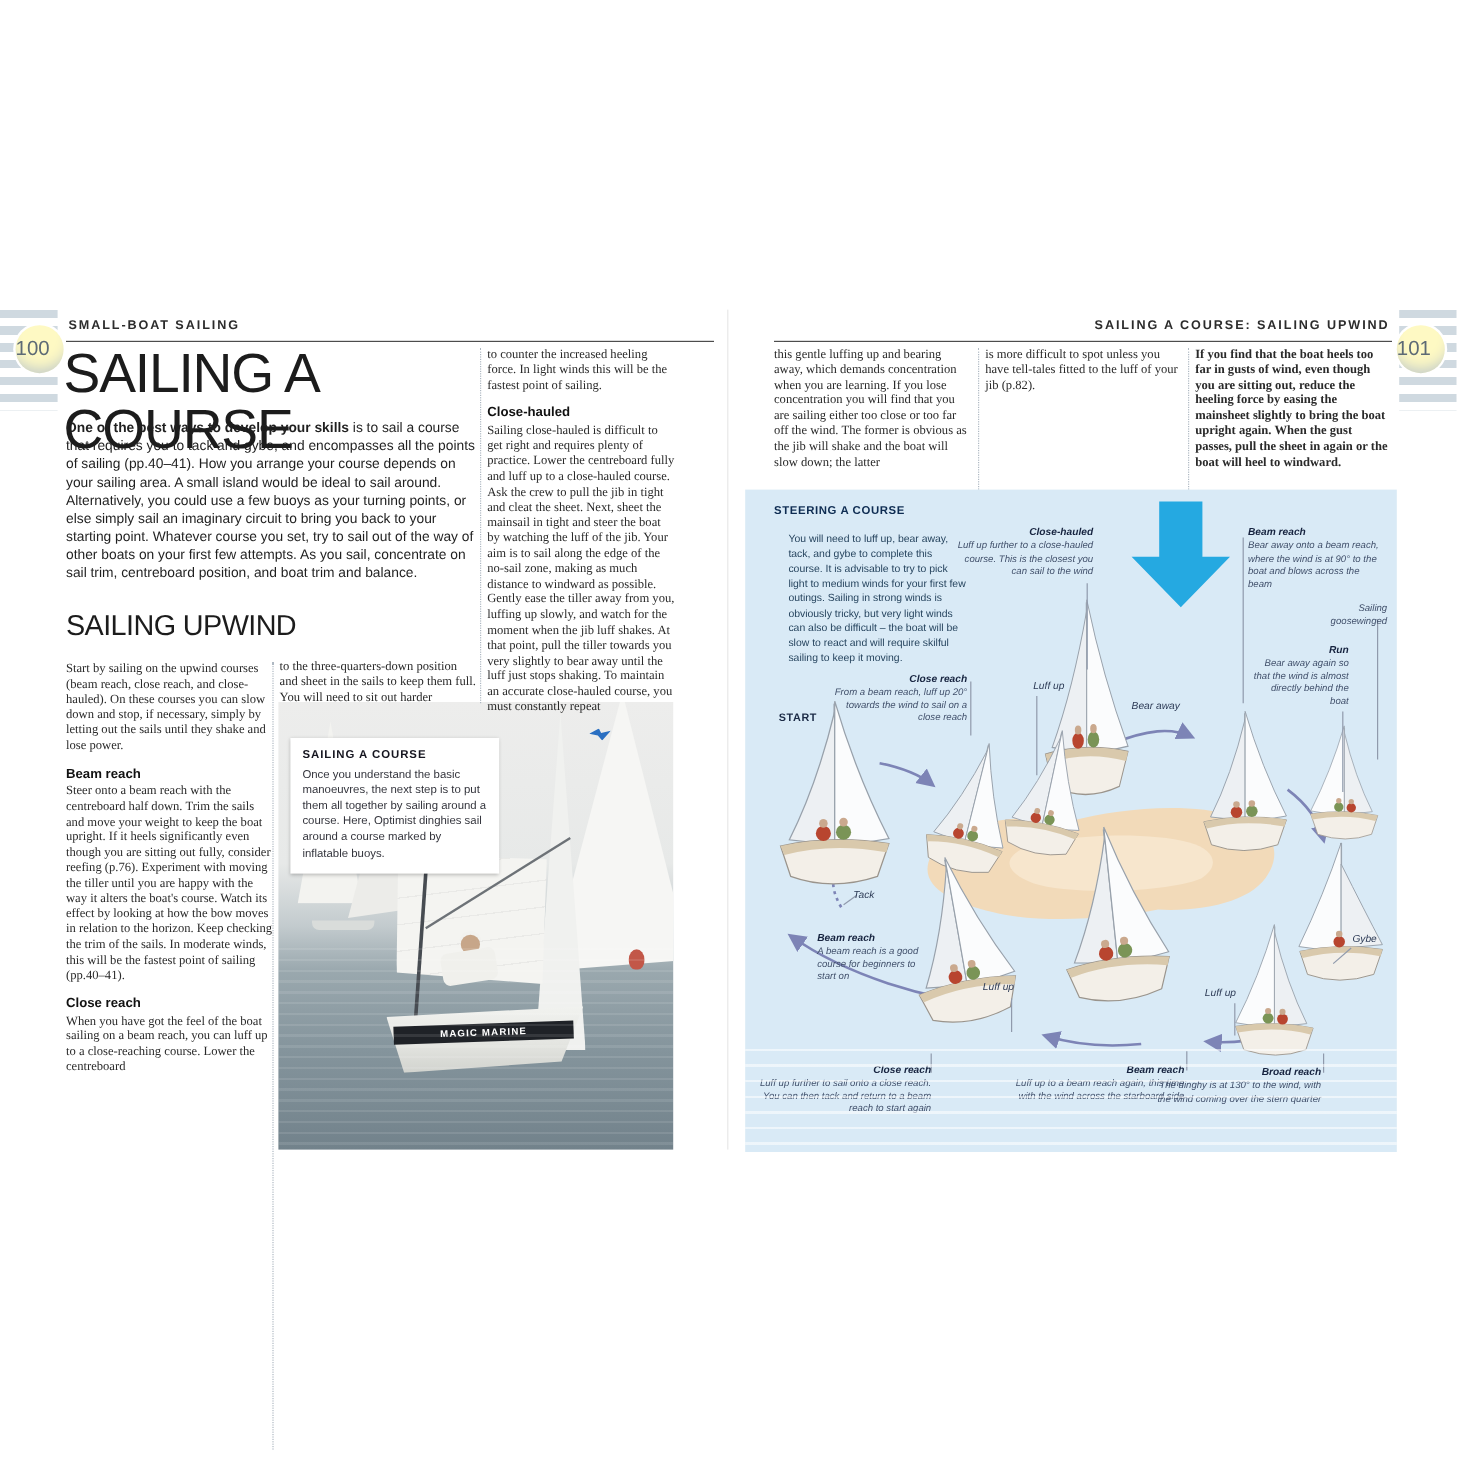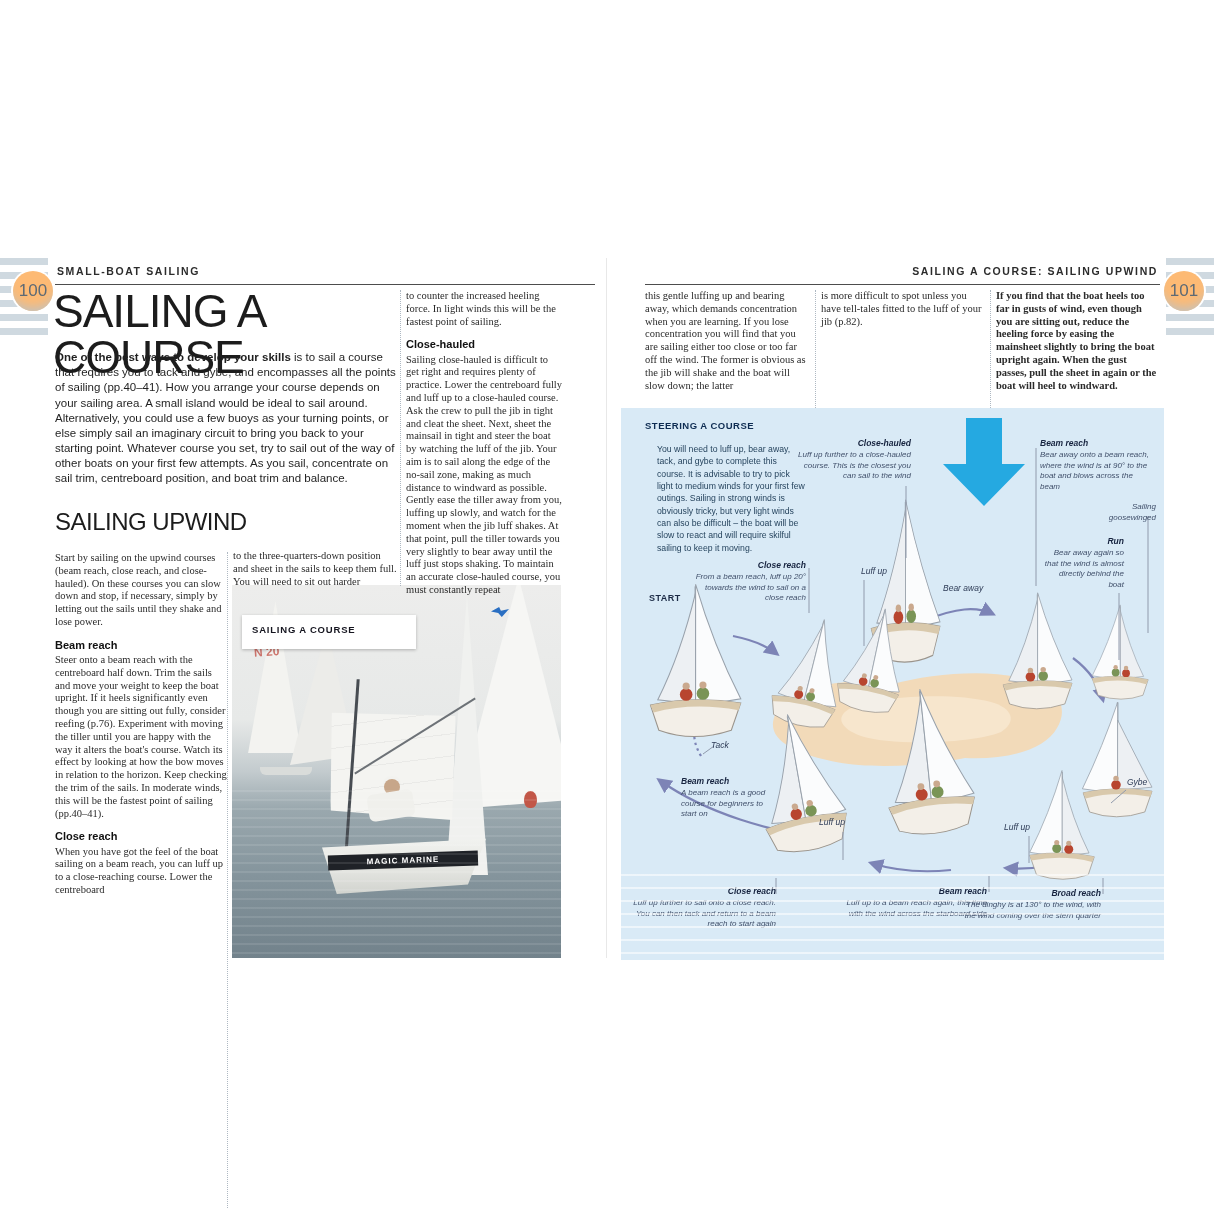--- a/index.html
+++ b/index.html
@@ -5,23 +5,23 @@
   html,body{margin:0;padding:0;background:#ffffff;}
   .page{position:relative;width:1214px;height:1214px;background:#fff;overflow:hidden;
         font-family:"Liberation Serif",serif;color:#222;}
   .band{position:absolute;left:0;top:258px;width:1214px;height:704px;}
   .gutter{position:absolute;left:606px;top:0;width:1px;height:700px;background:#e8e8e8;}
 
   
   .tab{position:absolute;top:0;width:48px;height:84px;
        background:repeating-linear-gradient(180deg,#cfd9e0 0 7px,#ffffff 7px 14px);}
   .tab.left{left:0;} .tab.right{right:0;}
-  .pnum{position:absolute;top:13px;width:40px;height:40px;border-radius:50%;background:#fdba74;
+  .pnum{position:absolute;top:13px;width:40px;height:40px;border-radius:50%;background:#fef9c3;
         box-shadow:0 0 0 2px #fff, inset 0 -10px 12px -8px #b9c4cc;
-        font:17px/40px "Liberation Sans",sans-serif;color:#5d6a75;text-align:center;}
+        font:17px/40px "Liberation Sans",sans-serif;color:#5d6a75;text-align:left;}
   .pnum.left{left:13px;} .pnum.right{right:10px;}
 
   
   .runhead{position:absolute;top:7px;font:bold 10.5px "Liberation Sans",sans-serif;
            letter-spacing:1.6px;color:#2c2c2c;}
   .lp-head{left:57px;} .rp-head{right:56px;}
   .hrule{position:absolute;top:26px;height:1px;background:#4d4d4d;}
   .lp-rule{left:55px;width:540px;} .rp-rule{left:645px;width:515px;}
 
   h1.title{position:absolute;left:53px;top:30px;margin:0;width:360px;
@@ -133,20 +133,21 @@
       <div class="opt-sail"></div>
       <div class="opt-mast"></div>
       <div class="opt-sprit"></div>
       <div class="cap"></div>
       <div class="head"></div>
       <div class="torso"></div>
       <div class="opt-hull"></div>
       <div class="hullband">MAGIC MARINE</div>
       <div class="capbox">
         <h4>SAILING A COURSE</h4>
+        <p>Once you understand the basic manoeuvres, the next step is to put them all together by sailing around a course. Here, Optimist dinghies sail around a course marked by inflatable buoys.</p>
       </div>
     </div>
 
     <div class="dotsep" style="left:400px;top:32px;height:296px;"></div>
     <div class="col c3">
       <p>to counter the increased heeling force. In light winds this will be the fastest point of sailing.</p>
       <h3>Close-hauled</h3>
       <p>Sailing close-hauled is difficult to get right and requires plenty of practice. Lower the centreboard fully and luff up to a close-hauled course. Ask the crew to pull the jib in tight and cleat the sheet. Next, sheet the mainsail in tight and steer the boat by watching the luff of the jib. Your aim is to sail along the edge of the no-sail zone, making as much distance to windward as possible. Gently ease the tiller away from you, luffing up slowly, and watch for the moment when the jib luff shakes. At that point, pull the tiller towards you very slightly to bear away until the luff just stops shaking. To maintain an accurate close-hauled course, you must constantly repeat</p>
     </div>
 

